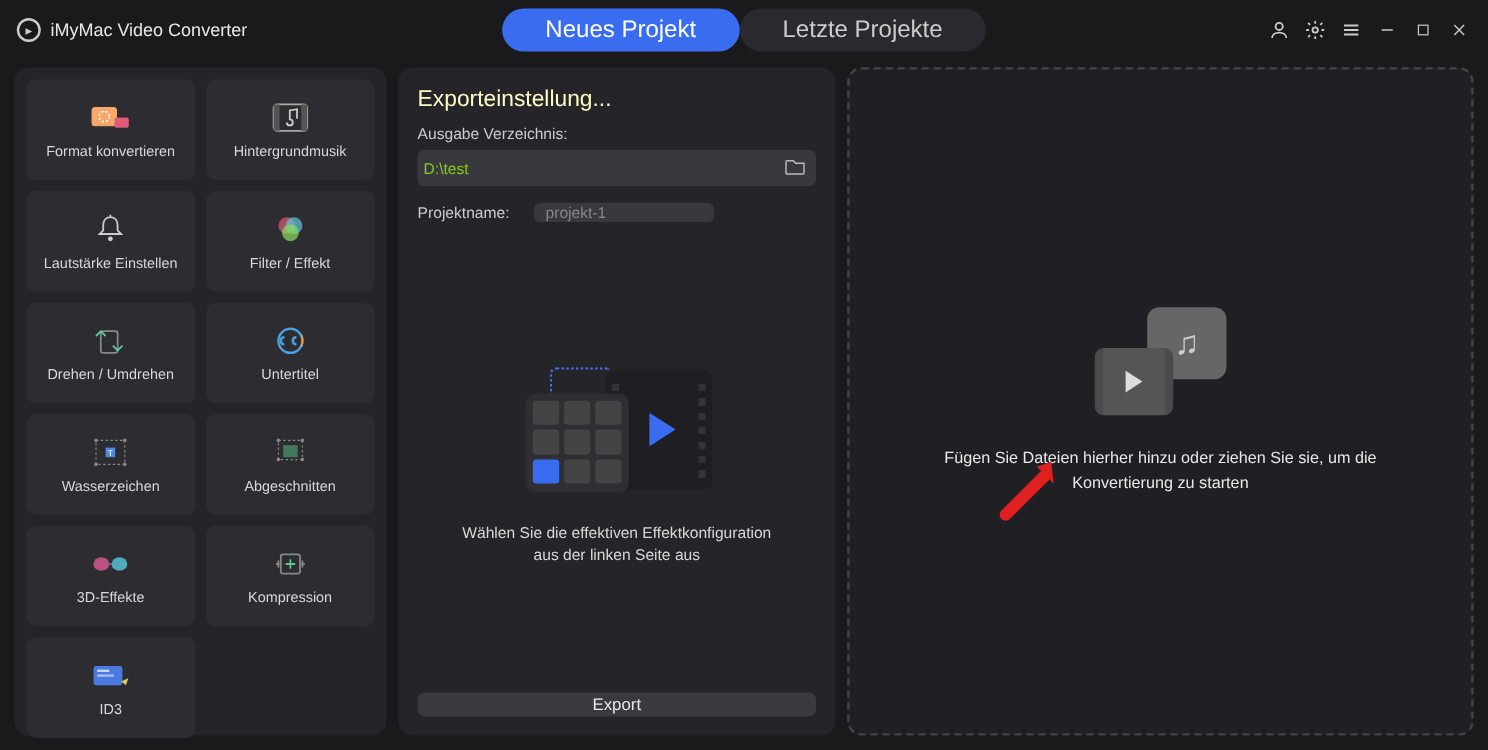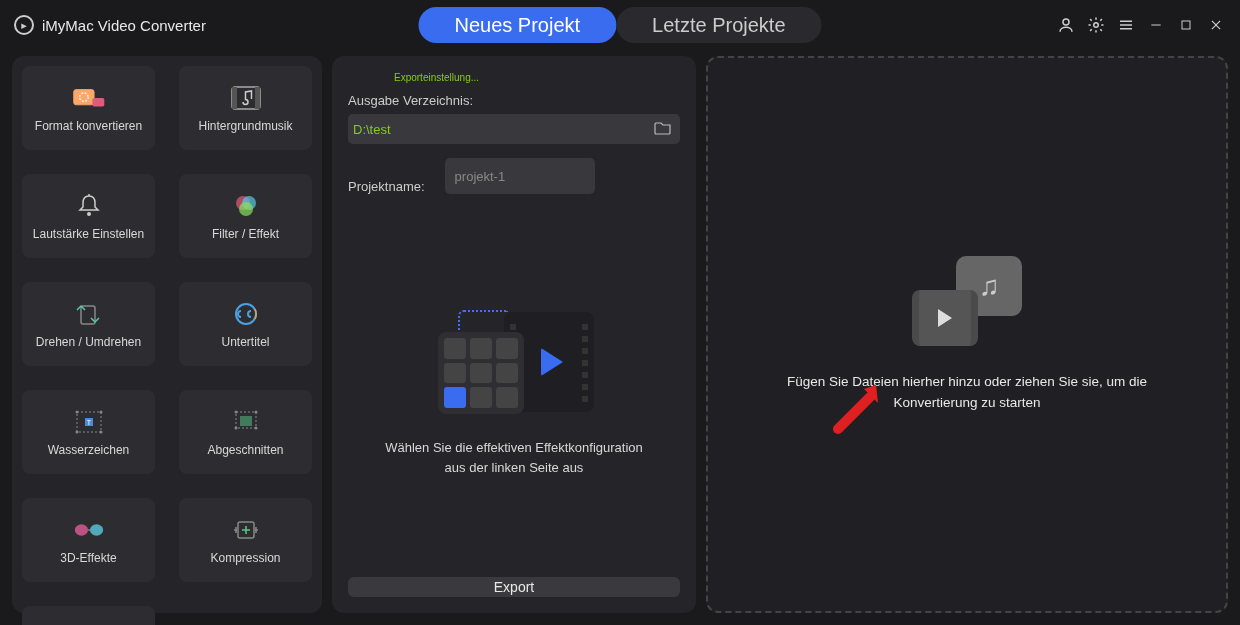--- a/index.html
+++ b/index.html
@@ -84,21 +84,21 @@
   padding: 6px 12px 12px 12px;
   height: calc(100% - 50px);
 }
 .sidebar {
   width: 310px;
   background: #252529;
   border-radius: 12px;
   padding: 10px;
   display: grid;
   grid-template-columns: 1fr 1fr;
-  gap: 24px;
+  gap: 9px;
   align-content: start;
 }
 .tool-card {
   background: #2d2d31;
   border-radius: 8px;
   height: 84px;
   display: flex;
   flex-direction: column;
   align-items: center;
   justify-content: center;
@@ -120,24 +120,23 @@
 }
 .center {
   width: 364px;
   background: #252529;
   border-radius: 12px;
   padding: 16px;
   display: flex;
   flex-direction: column;
 }
 .section-title {
-  font-size: 10px;
-  color: #84cc16;
+  font-size: 19px;
+  color: #fef9c3;
   margin-bottom: 10px;
-  margin-left: 46px;
 }
 .label {
   font-size: 13px;
   color: #ccc;
   margin-bottom: 6px;
 }
 .dir-field {
   background: #39393d;
   border-radius: 5px;
   height: 30px;
@@ -159,21 +158,21 @@
   display: flex;
   align-items: flex-end;
   gap: 20px;
   margin-bottom: 20px;
 }
 .proj-row .label { margin-bottom: 0; }
 .proj-input {
   background: #39393d;
   border: none;
   border-radius: 5px;
-  height: 36px;
+  height: 16px;
   padding: 0 10px;
   color: #ddd;
   font-size: 13px;
   width: 150px;
 }
 .proj-input::placeholder { color: #888; }
 .effect-area {
   flex: 1;
   display: flex;
   flex-direction: column;

